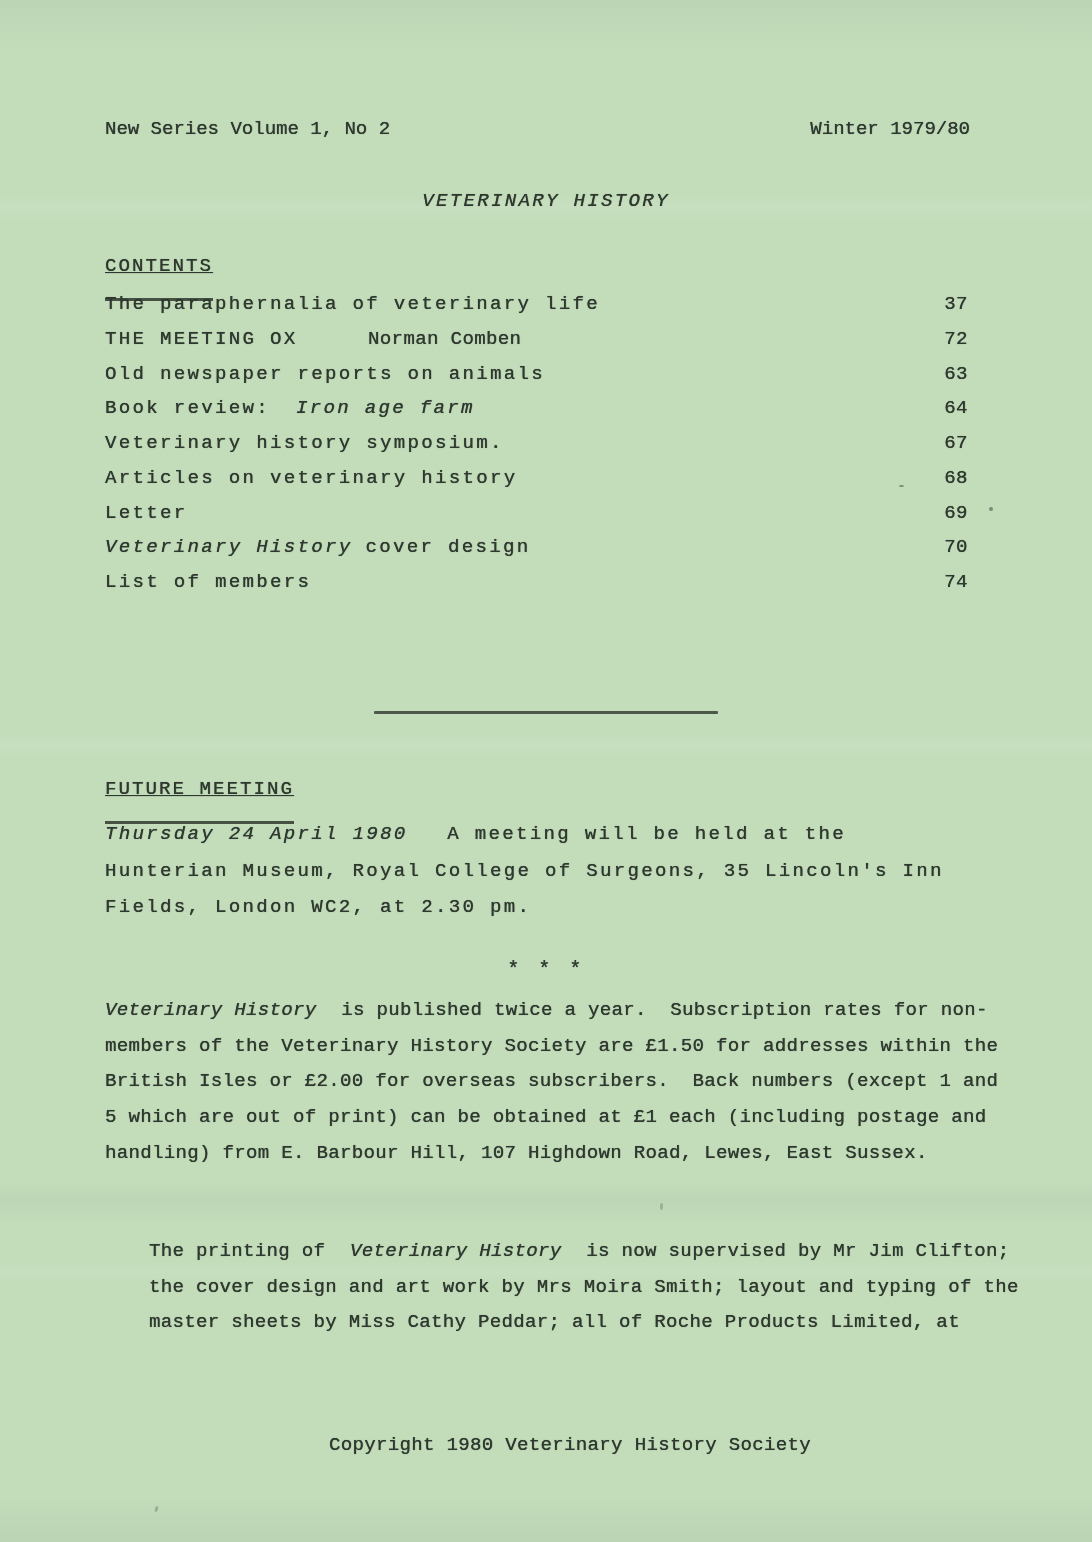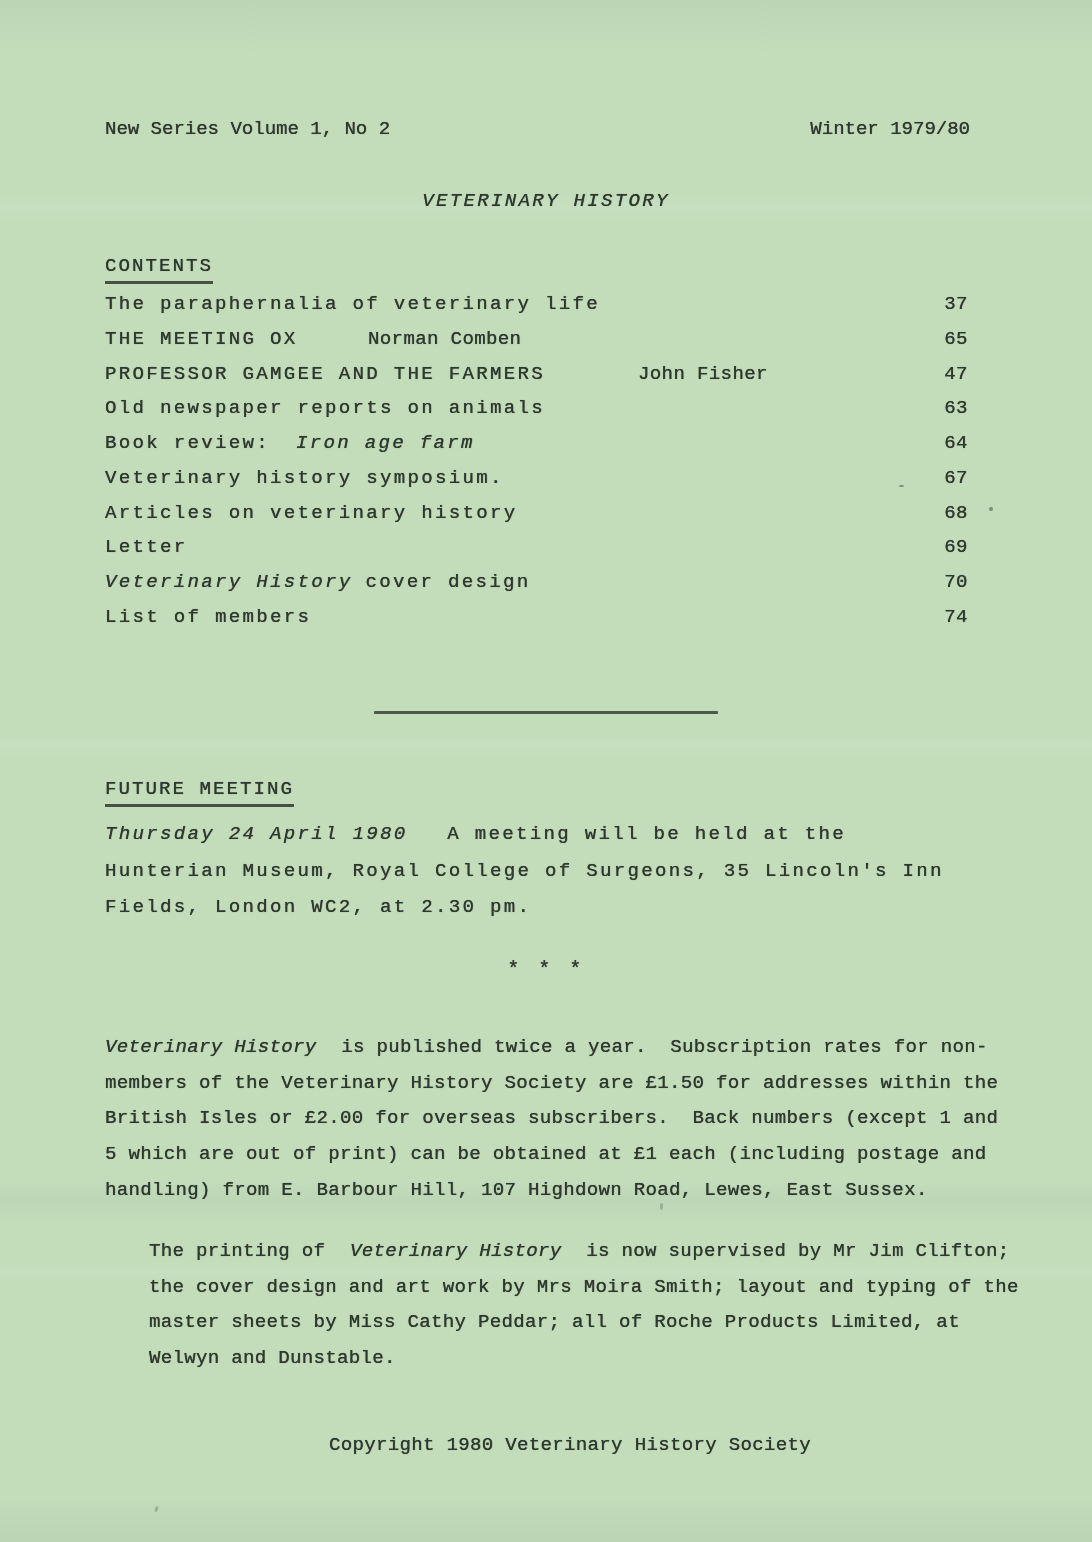--- a/index.html
+++ b/index.html
@@ -36,21 +36,22 @@
     display: flex; justify-content: space-between;
   }
   .journal-title {
     position: absolute; top: 190px; left: 0; width: 100%;
     text-align: center; font-style: italic; letter-spacing: 2.35px;
   }
   .section-heading {
     position: absolute; left: 105px;
     letter-spacing: 2.1px;
     border-bottom: 3px solid rgba(46,56,46,0.85);
-    padding-bottom: 4px;
+    padding-bottom: 21px;
+    text-decoration: underline;
   }
   .contents-heading { top: 255px; }
   .future-heading   { top: 778px; }
 
   .toc { position: absolute; top: 292px; left: 105px; width: 863px; }
   .toc-row {
     position: relative; height: 34.75px;
     display: flex; align-items: flex-start; line-height: 24px;
     letter-spacing: 2.35px;
   }
@@ -70,21 +71,21 @@
   }
   .meeting-para .line { height: 36.6px; line-height: 25px; }
 
   .stars {
     position: absolute; top: 958px; left: 0; width: 100%;
     text-align: center; letter-spacing: 3.5px; font-size: 20px;
   }
 
   .body-para { position: absolute; left: 105px; letter-spacing: 0.35px; }
   .body-para .line { height: 35.7px; line-height: 25px; }
-  .para-subscription { top: 1035px; }
+  .para-subscription { top: 998px; }
   .para-printing     { top: 1239px; }
   .para-printing .line { height: 35.6px; margin-left: 44px; }
 
   .copyright-line {
     position: absolute; top: 1434px; left: 0; width: 100%;
     text-align: center; letter-spacing: 0.35px; padding-left: 24px;
   }
 
   .speck { position: absolute; background: rgba(46,56,46,0.5); border-radius: 50%; }
   .speck-1 { top: 507px; left: 989px; width: 4px; height: 4px; }
@@ -108,26 +109,21 @@
   <div class="section-heading contents-heading t">CONTENTS</div>
 
   <div class="toc">
     <div class="toc-row">
       <span class="t pre">The paraphernalia of veterinary life</span>
       <span class="t pagenum">37</span>
     </div>
     <div class="toc-row author-at-263">
       <span class="t pre">THE MEETING OX</span>
       <span class="t author">Norman Comben</span>
-      <span class="t pagenum">65</span>
-    </div>
-    <div class="toc-row author-at-533">
-      <span class="t pre">PROFESSOR GAMGEE AND THE FARMERS</span>
-      <span class="t author">John Fisher</span>
-      <span class="t pagenum">47</span>
+      <span class="t pagenum">72</span>
     </div>
     <div class="toc-row">
       <span class="t pre">Old newspaper reports on animals</span>
       <span class="t pagenum">63</span>
     </div>
     <div class="toc-row">
       <span class="t pre">Book review:</span>
       <span class="t it gap2">Iron age farm</span>
       <span class="t pagenum">64</span>
     </div>
@@ -181,21 +177,20 @@
   </div>
 
   <div class="body-para para-printing">
     <div class="line">
       <span class="t">The printing of</span>
       <span class="t it gap1">Veterinary History</span>
       <span class="t gap1">is now supervised by Mr Jim Clifton;</span>
     </div>
     <div class="line t">the cover design and art work by Mrs Moira Smith; layout and typing of the</div>
     <div class="line t">master sheets by Miss Cathy Peddar; all of Roche Products Limited, at</div>
-    <div class="line t">Welwyn and Dunstable.</div>
   </div>
 
   <div class="copyright-line t">Copyright 1980 Veterinary History Society</div>
 
   <div class="speck speck-1"></div>
   <div class="speck speck-2"></div>
   <div class="speck speck-3"></div>
   <div class="speck speck-4"></div>
 </div>
 

